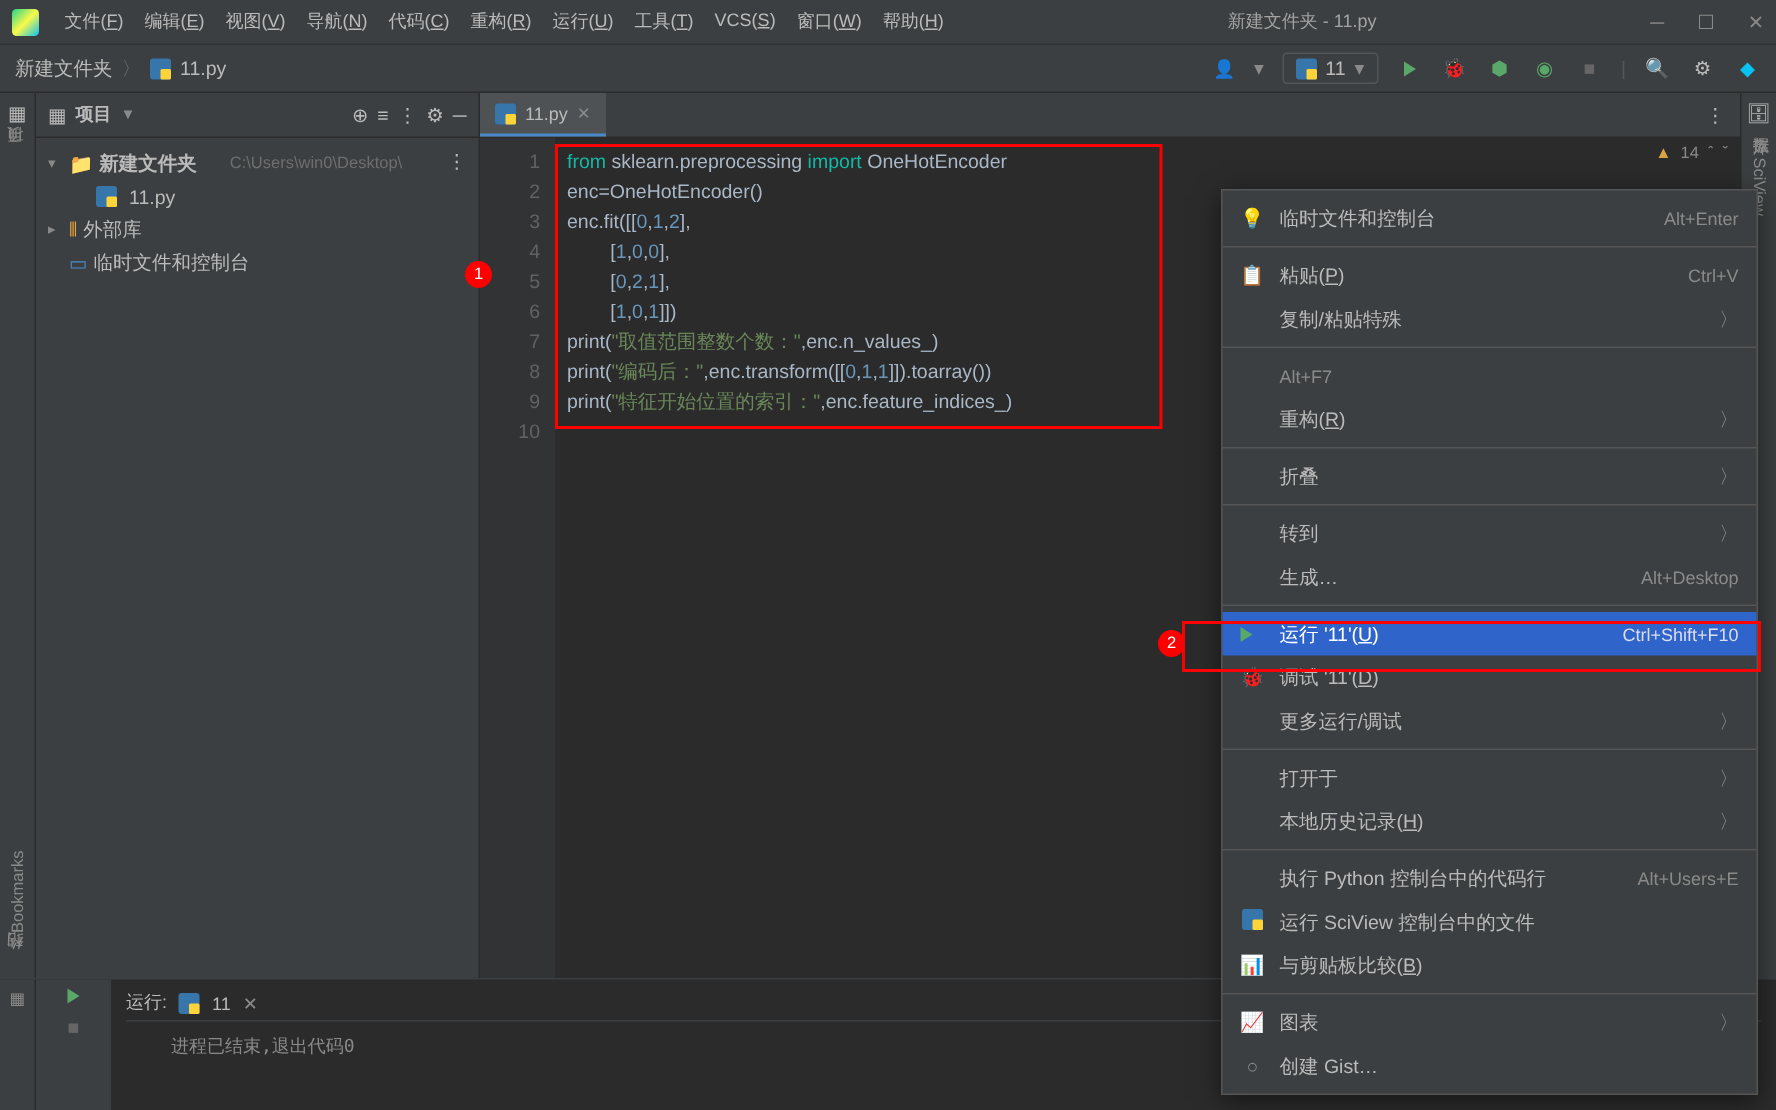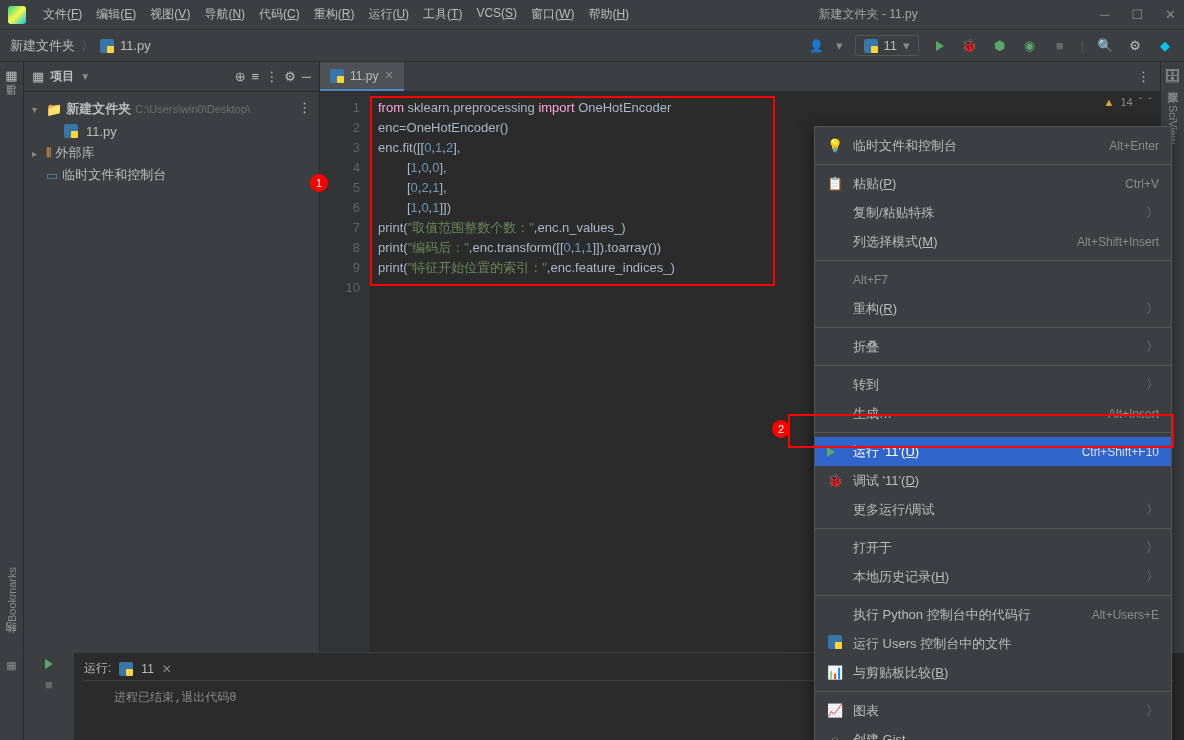--- a/index.html
+++ b/index.html
@@ -22,31 +22,31 @@
 .left-gutter { width:24px; background:#3c3f41; border-right:1px solid #2b2b2b; display:flex; flex-direction:column; align-items:center; padding-top:6px; gap:20px; }
 .left-gutter .vtxt { writing-mode: vertical-rl; transform: rotate(180deg); font-size:11px; color:#8a8a8a; }
 .project-panel { width:296px; background:#3c3f41; border-right:1px solid #2b2b2b; display:flex; flex-direction:column; }
 .panel-header { height:30px; display:flex; align-items:center; padding:0 8px; gap:6px; border-bottom:1px solid #2b2b2b; }
 .panel-header .title { font-weight:bold; font-size:12px; }
 .panel-header .spacer { flex:1; }
 .tree { padding:6px 0; font-size:13px; }
 .tree-row { display:flex; align-items:center; height:22px; padding-left:8px; gap:4px; }
 .tree-row .indent { display:inline-block; }
 .tree-row .arrow { width:10px; color:#8a8a8a; font-size:10px; }
-.tree-row .path { color:#6e6e6e; font-size:11px; margin-left:0; }
+.tree-row .path { color:#6e6e6e; font-size:11px; margin-left:18px; }
 .folder-icon { color:#b0a66f; }
 .editor-area { flex:1; background:#2b2b2b; display:flex; flex-direction:column; position:relative; }
 .tabs { height:30px; background:#3c3f41; display:flex; align-items:center; border-bottom:1px solid #2b2b2b; }
 .tab { display:flex; align-items:center; gap:6px; padding:0 10px; height:100%; background:#4e5254; border-bottom:2px solid #4a88c7; font-size:12px; }
 .tab .close { color:#8a8a8a; font-size:11px; }
 .editor-body { flex:1; display:flex; position:relative; }
 .gutter { width:50px; background:#313335; text-align:right; padding:6px 10px 0 0; color:#606366; font-family:Consolas,monospace; font-size:13px; line-height:20px; }
 .code { flex:1; padding:6px 0 0 8px; font-family:Consolas,monospace; font-size:13px; line-height:20px; color:#a9b7c6; position:relative; }
 .code .line { height:20px; white-space:pre; }
-.kw { color:#f9a8d4; }
+.kw { color:#14b8a6; }
 .str { color:#6a8759; }
 .num { color:#6897bb; }
 .red-box1 { position:absolute; left:0px; top:4px; width:405px; height:190px; border:2px solid #ff0000; pointer-events:none; }
 .callout { position:absolute; width:18px; height:18px; background:#ff0000; color:#fff; border-radius:50%; font-size:11px; display:flex; align-items:center; justify-content:center; }
 .warn-bar { position:absolute; top:4px; right:8px; display:flex; align-items:center; gap:6px; color:#8a8a8a; font-size:11px; }
 .right-gutter { width:24px; background:#3c3f41; border-left:1px solid #2b2b2b; display:flex; flex-direction:column; align-items:center; padding-top:6px; }
 .right-gutter .vtxt { writing-mode: vertical-rl; font-size:11px; color:#8a8a8a; margin-bottom:10px;}
 .context-menu { position:absolute; top:126px; right:12px; width:358px; background:#3c3f41; border:1px solid #555; box-shadow:0 4px 16px rgba(0,0,0,0.5); z-index:100; padding:4px 0; }
 .ctx-item { display:flex; align-items:center; height:29px; padding:0 12px; gap:10px; font-size:13px; }
 .ctx-item.highlight { background:#2f65ca; color:#fff; }
@@ -253,25 +253,20 @@
       <span class="icon">📋</span>
     <span class="label">粘贴(<u>P</u>)</span>
     <span class="shortcut">Ctrl+V</span>
     </div>
     <div class="ctx-item">
       <span class="icon"></span>
     <span class="label">复制/粘贴特殊</span>
 
     <span class="sub">〉</span>
     </div>
-    <div class="ctx-item">
-      <span class="icon"></span>
-    <span class="label">列选择模式(<u>M</u>)</span>
-    <span class="shortcut">Alt+Shift+Insert</span>
-    </div>
     <div class="ctx-sep"></div>
     <div class="ctx-item">
       <span class="icon"></span>
     <span class="shortcut">Alt+F7</span>
     </div>
     <div class="ctx-item">
       <span class="icon"></span>
     <span class="label">重构(<u>R</u>)</span>
 
     <span class="sub">〉</span>
@@ -286,21 +281,21 @@
     <div class="ctx-sep"></div>
     <div class="ctx-item">
       <span class="icon"></span>
     <span class="label">转到</span>
 
     <span class="sub">〉</span>
     </div>
     <div class="ctx-item">
       <span class="icon"></span>
     <span class="label">生成…</span>
-    <span class="shortcut">Alt+Insert</span>
+    <span class="shortcut">Alt+Desktop</span>
     </div>
     <div class="ctx-sep"></div>
     <div class="ctx-item highlight">
       <span class="icon">
         <div class="play-icon"></div>
       </span>
     <span class="label">运行 '11'(<u>U</u>)</span>
     <span class="shortcut">Ctrl+Shift+F10</span>
     </div>
     <div class="ctx-item">
@@ -328,21 +323,21 @@
     <span class="sub">〉</span>
     </div>
     <div class="ctx-sep"></div>
     <div class="ctx-item">
       <span class="icon"></span>
     <span class="label">执行 Python 控制台中的代码行</span>
     <span class="shortcut">Alt+Users+E</span>
     </div>
     <div class="ctx-item">
       <span class="icon"><span class="pyicon"></span></span>
-    <span class="label">运行 Users 控制台中的文件</span>
+    <span class="label">运行 SciView 控制台中的文件</span>
 
     </div>
     <div class="ctx-item">
       <span class="icon">📊</span>
     <span class="label">与剪贴板比较(<u>B</u>)</span>
 
     </div>
     <div class="ctx-sep"></div>
     <div class="ctx-item">
       <span class="icon">📈</span>

